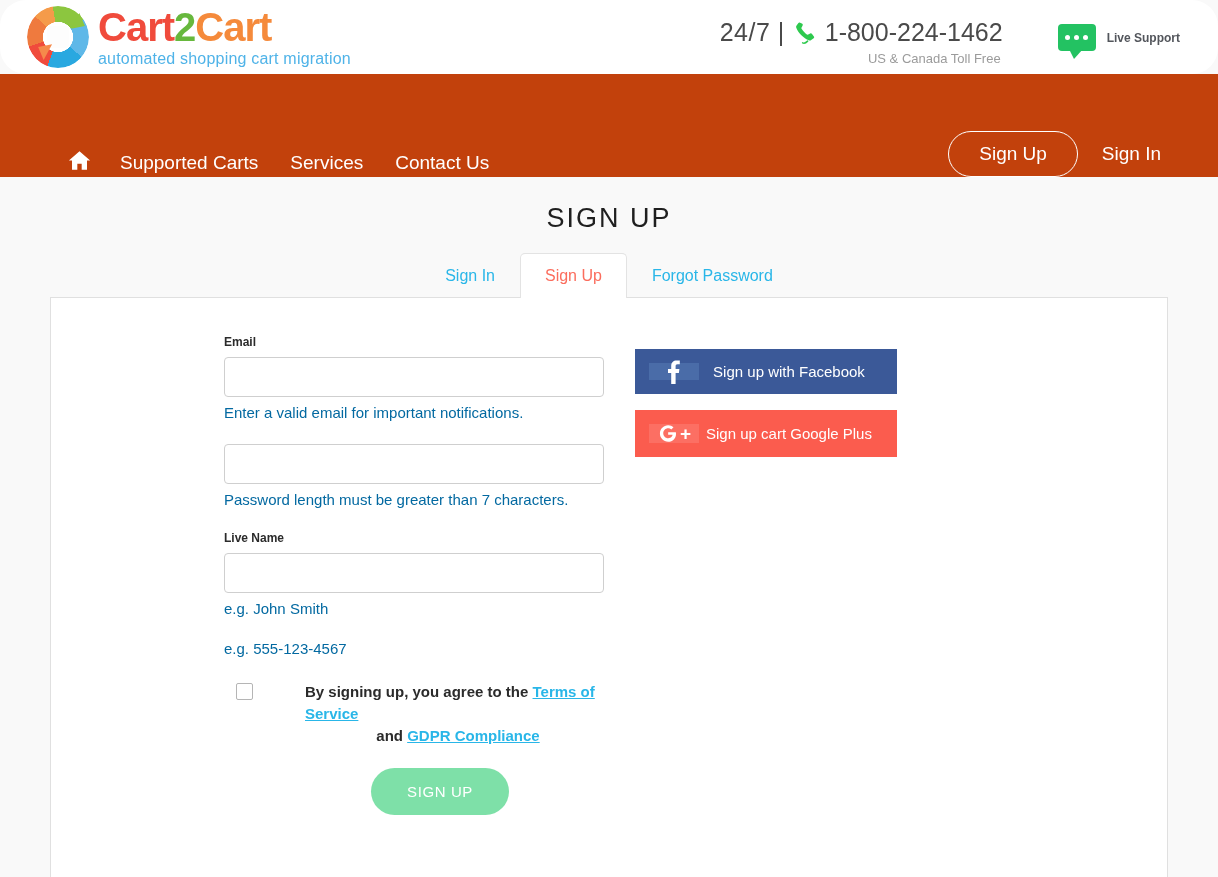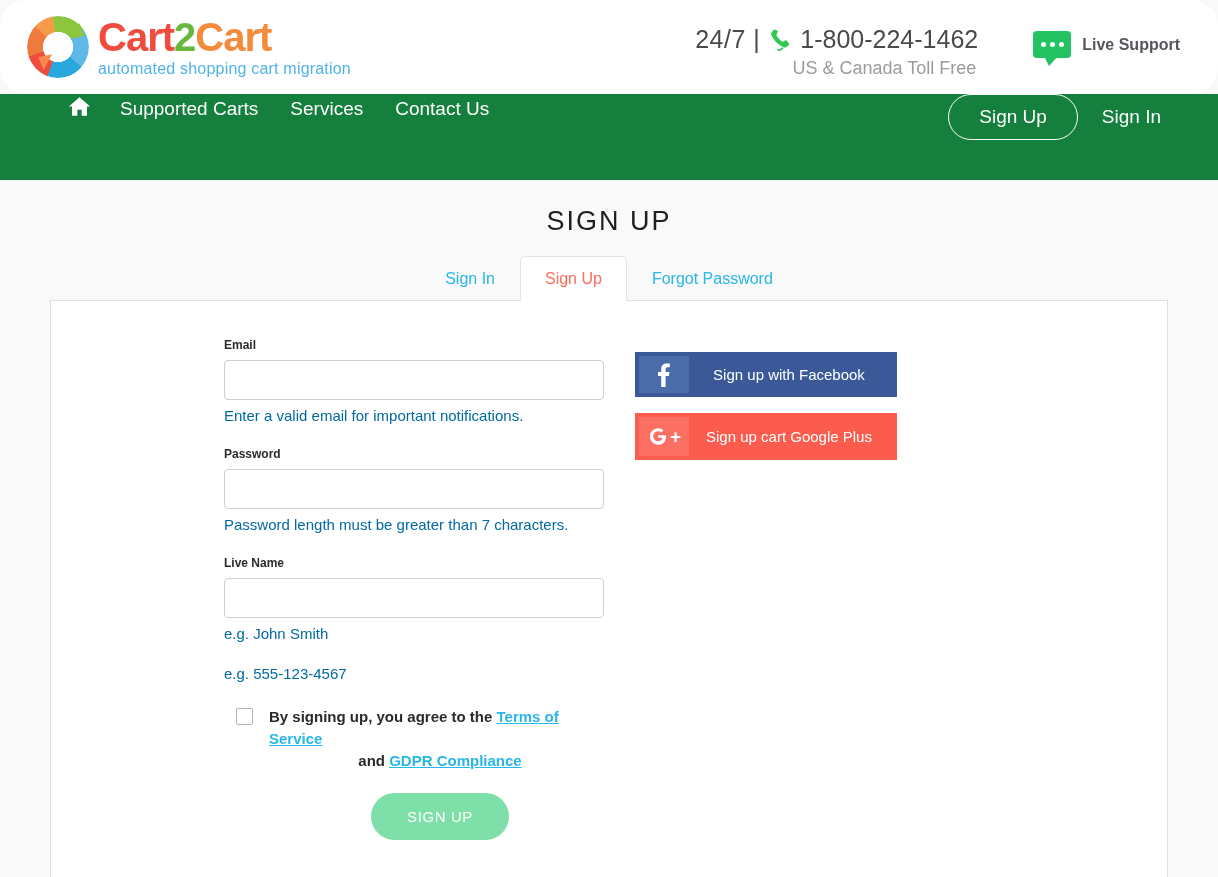--- a/index.html
+++ b/index.html
@@ -11,21 +11,21 @@
     width: 1218px;
     height: 877px;
     background: #f9f9f9;
     font-family: "Liberation Sans", sans-serif;
     overflow: hidden;
     color: #333;
   }
 
   
   .top-header {
-    height: 94px;
+    height: 74px;
     background: #ffffff;
     position: relative;
     display: flex;
     align-items: center;
     border-radius: 26px;
   }
   .logo-block {
     display: flex;
     align-items: center;
     margin-left: 27px;
@@ -116,21 +116,21 @@
     color: #4a4a4a;
     white-space: nowrap;
   }
   .phone-prefix { letter-spacing: 0.5px; }
   .phone-icon {
     margin: 0 6px 0 8px;
     display: inline-flex;
     align-items: center;
   }
   .phone-sub {
-    font-size: 18px;
+    font-size: 13px;
     color: #9b9b9b;
     margin-top: 4px;
     margin-right: 2px;
   }
   .support-block {
     display: flex;
     align-items: center;
     margin-left: 55px;
     padding-top: 16px;
   }
@@ -155,32 +155,32 @@
     border-right: 9px solid transparent;
     border-top: 10px solid #23c262;
   }
   .chat-dot {
     width: 5px; height: 5px;
     border-radius: 50%;
     background: #fff;
   }
   .support-label {
     margin-left: 11px;
-    font-size: 16px;
+    font-size: 12px;
     font-weight: bold;
     color: #53565c;
     white-space: nowrap;
   }
 
   
   .navbar {
-    height: 86px;
-    background: #15803d;
-    display: flex;
-    align-items: flex-start;
+    height: 103px;
+    background: #c2410c;
+    display: flex;
+    align-items: flex-end;
     padding: 0 27px 0 0;
   }
   .nav-left {
     display: flex;
     align-items: center;
   }
   .home-btn {
     width: 62px;
     display: flex;
     align-items: center;
@@ -315,20 +315,21 @@
     color: #0369a1;
     margin-top: 7px;
     margin-bottom: 23px;
   }
 
   .terms-row {
     display: flex;
     align-items: flex-start;
     margin-top: 24px;
     margin-left: 8px;
+    gap: 36px;
   }
   .terms-checkbox {
     width: 17px;
     height: 17px;
     border: 1px solid #b5b5b5;
     border-radius: 2px;
     background: #fff;
     flex: 0 0 auto;
     margin-top: 2px;
     cursor: pointer;
@@ -370,21 +371,21 @@
 
   
   .social-btn {
     display: flex;
     align-items: stretch;
     width: 262px;
     height: 45px;
     margin-bottom: 16px;
     cursor: pointer;
     border: none;
-    padding: 4px;
+    padding: 14px;
     font-family: inherit;
     overflow: hidden;
   }
   .social-btn .ic {
     width: 50px;
     display: flex;
     align-items: center;
     justify-content: center;
     flex: 0 0 auto;
   }
@@ -490,21 +491,20 @@
 
   <div class="form-col">
 
     <div class="field">
       <label class="field-label">Email</label>
       <input class="field-input" type="text" placeholder="" style="">
     </div>
     <div class="field-help">Enter a valid email for important notifications.</div>
 
     <div class="field">
-      <label class="field-label">Password</label>
       <input class="field-input" type="password" placeholder="" style="">
     </div>
     <div class="field-help">Password length must be greater than 7 characters.</div>
 
     <div class="field">
       <label class="field-label">Live Name</label>
       <input class="field-input" type="text" placeholder="" style="">
     </div>
     <div class="field-help">e.g. John Smith</div>
 

